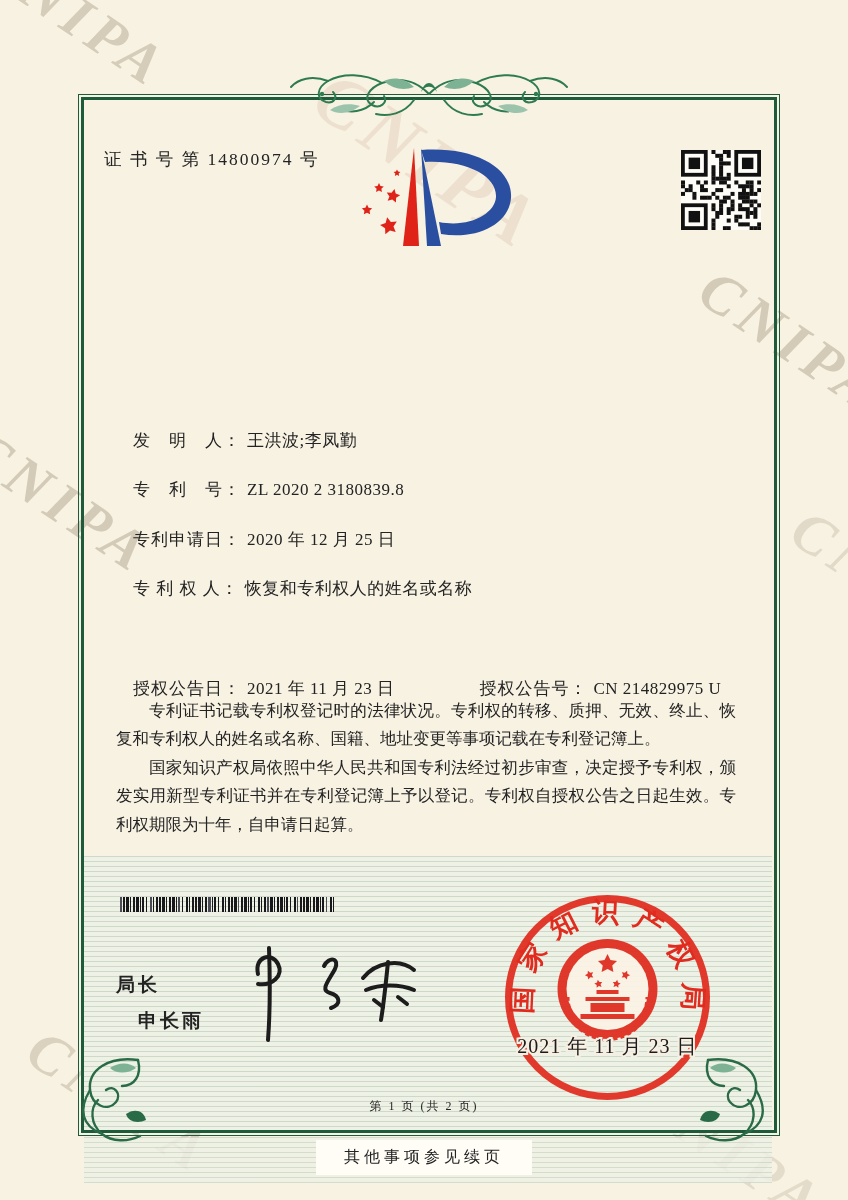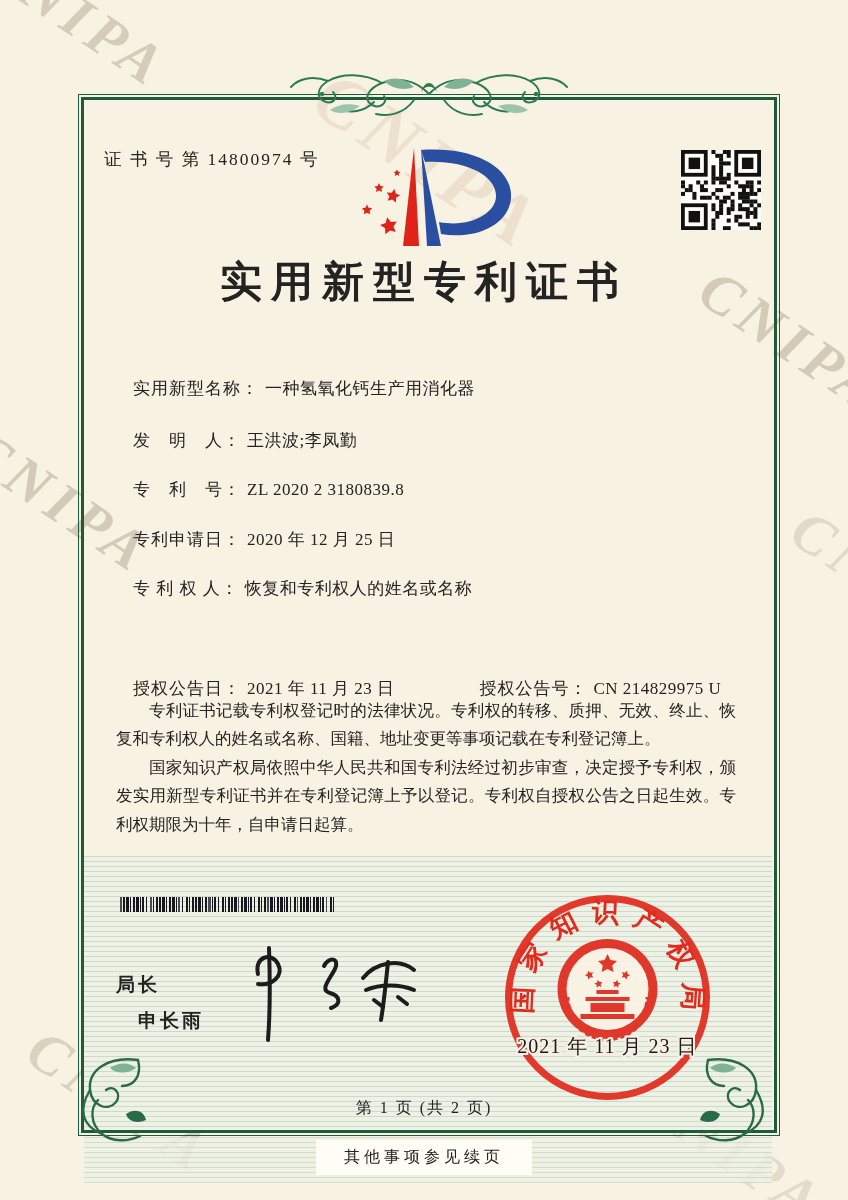--- a/index.html
+++ b/index.html
@@ -41,21 +41,21 @@
   .bar-g{background:#4b4b55;}
   .gap{display:inline-block;height:100%;}
   
   .sig-title{position:absolute;left:116px;top:972px;font-family:"Liberation Sans","DejaVu Sans",sans-serif;
       font-size:19px;font-weight:600;letter-spacing:3px;z-index:4;}
   .sig-name{position:absolute;left:116px;top:1008px;font-family:"Liberation Sans","DejaVu Sans",sans-serif;
       font-size:19px;font-weight:600;letter-spacing:3px;z-index:4;margin-left:22px;}
   .signature{position:absolute;left:228px;top:942px;z-index:6;}
   .seal{position:absolute;left:495px;top:885px;z-index:6;}
   
-  .page-num{position:absolute;left:0;top:1098px;width:848px;text-align:center;font-size:16px;
+  .page-num{position:absolute;left:0;top:1098px;width:848px;text-align:center;font-size:12px;
       letter-spacing:2px;z-index:4;}
   .note-box{position:absolute;left:50%;top:1140px;transform:translateX(-50%);z-index:6;
       background:#fffdf6;padding:7px 28px;font-size:16px;letter-spacing:4px;}
 </style>
 </head>
 <body>
 
 <div class="page">
 
   <div class="wm" style="left:-28px;top:-18px;font-size:58px;opacity:.95;">CNIPA</div>
@@ -242,25 +242,21 @@
         <rect x="7.619047619047619" y="7.619047619047619" width="11.428571428571427" height="11.428571428571427" fill="#111"></rect>
         <rect x="53.33333333333333" y="0" width="26.666666666666664" height="26.666666666666664" fill="#111"></rect>
         <rect x="57.14285714285714" y="3.8095238095238093" width="19.047619047619047" height="19.047619047619047" fill="#fdfcf7"></rect>
         <rect x="60.95238095238095" y="7.619047619047619" width="11.428571428571427" height="11.428571428571427" fill="#111"></rect>
         <rect x="0" y="53.33333333333333" width="26.666666666666664" height="26.666666666666664" fill="#111"></rect>
         <rect x="3.8095238095238093" y="57.14285714285714" width="19.047619047619047" height="19.047619047619047" fill="#fdfcf7"></rect>
         <rect x="7.619047619047619" y="60.95238095238095" width="11.428571428571427" height="11.428571428571427" fill="#111"></rect>
       </g>
   </svg>
 
-  <div class="title">实用新型专利证书</div>
-
-  <div class="row" style="top:357px">
-    <span class="flabel">实用新型名称：</span><span class="fvalue">一种氢氧化钙生产用消化器</span>
-  </div>
+
   <div class="row" style="top:409px">
     <span class="flabel">发　明　人：</span><span class="fvalue">王洪波;李凤勤</span>
   </div>
   <div class="row" style="top:458px">
     <span class="flabel">专　利　号：</span><span class="fvalue">ZL 2020 2 3180839.8</span>
   </div>
   <div class="row" style="top:508px">
     <span class="flabel">专利申请日：</span><span class="fvalue">2020 年 12 月 25 日</span>
   </div>
   <div class="row" style="top:557px">

